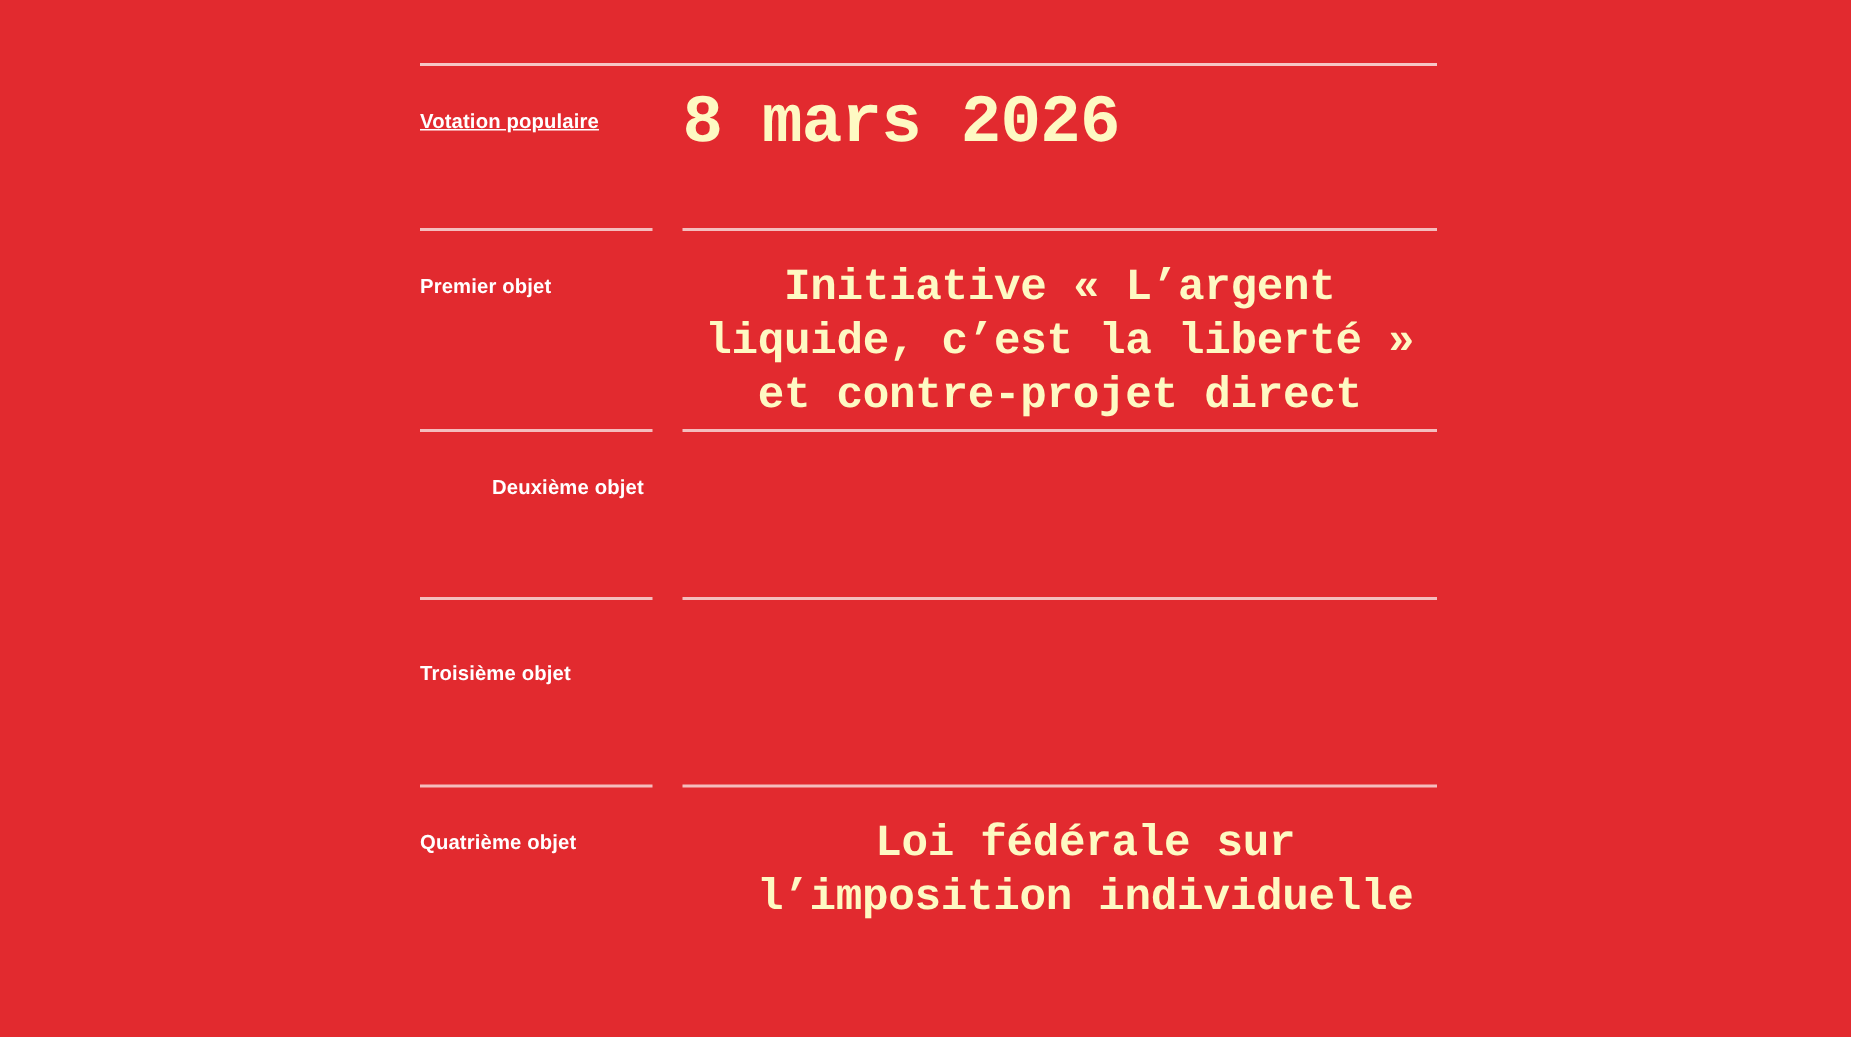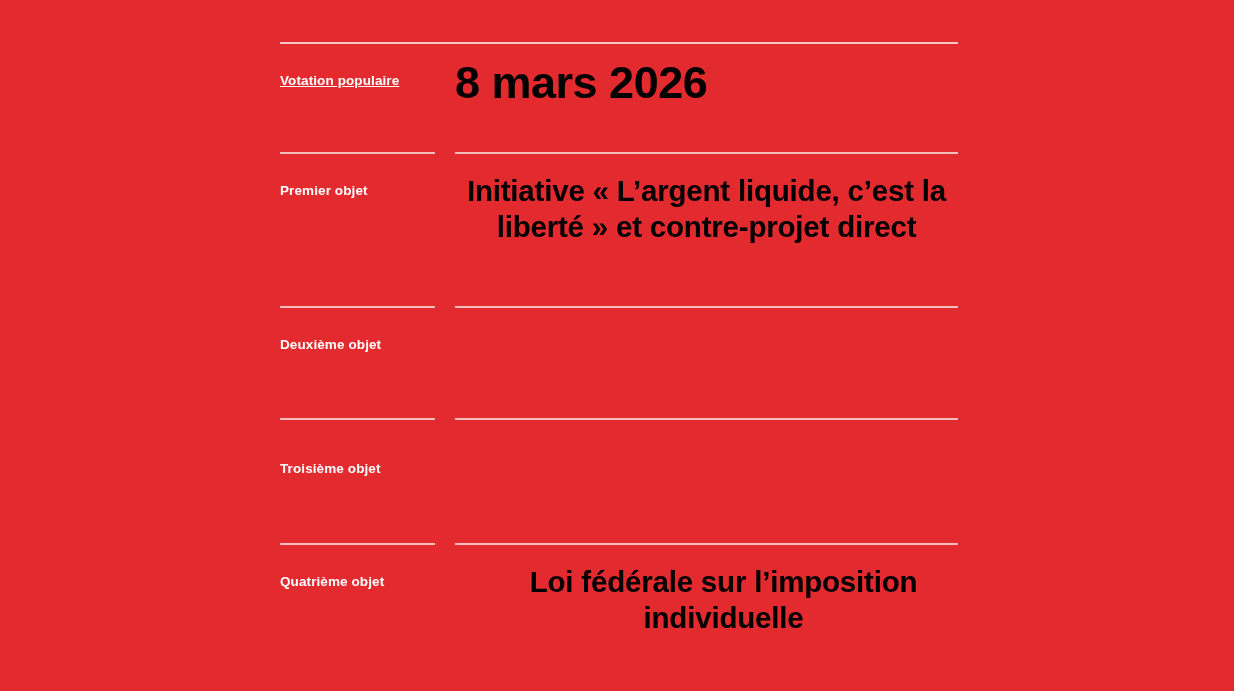--- a/index.html
+++ b/index.html
@@ -58,22 +58,23 @@
   .row-label {
     flex: 0 0 175px;
     font-size: 13.5px;
     font-weight: bold;
     color: #ffffff;
     letter-spacing: 0.1px;
     line-height: 16px;
   }
   .row-title {
     flex: 1 1 auto;
-    color: #000000;
+    color: #fef9c3;
     font-weight: bold;
+    font-family: Liberation Mono, monospace;
   }
   
   .row-header {
     height: 108px;
   }
   .row-header .row-label {
     padding-top: 29px;
     text-decoration: underline;
   }
   .row-header .row-title {
@@ -86,22 +87,22 @@
   .row-object .row-label {
     padding-top: 29px;
   }
   .row-object .row-title {
     font-size: 29.5px;
     line-height: 36px;
     letter-spacing: -0.2px;
     padding-top: 19px;
     text-align: center;
   }
-  .row-obj1 { height: 152px; }
-  .row-obj2 { height: 110px; }
+  .row-obj1 { height: 132px; }
+  .row-obj2 { height: 110px; margin-left: 48px; }
   .row-obj3 { height: 111px; margin-top: 12px; }
   .row-obj4 { height: 120px; gap: 34px; }
 </style>
 </head>
 <body>
 
 <div class="sheet">
   <div class="content">
 
     <div class="rule-full"></div>

